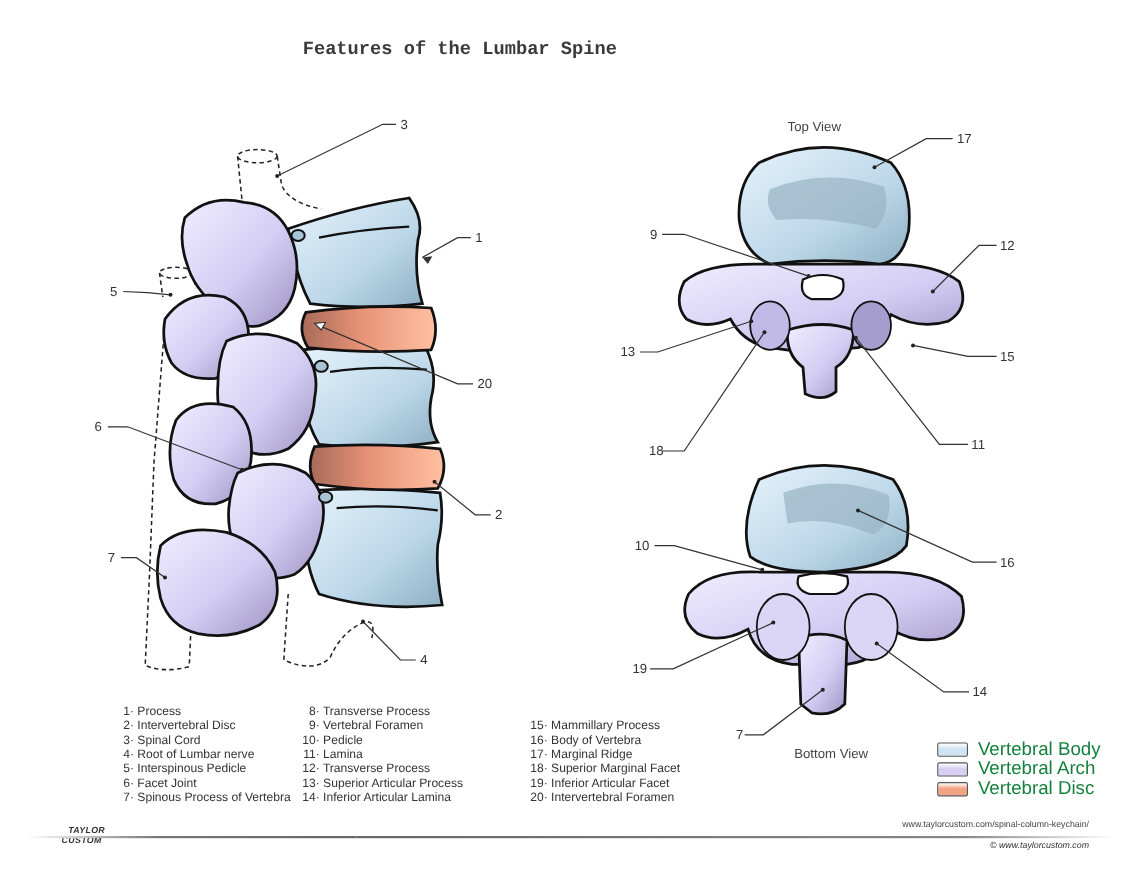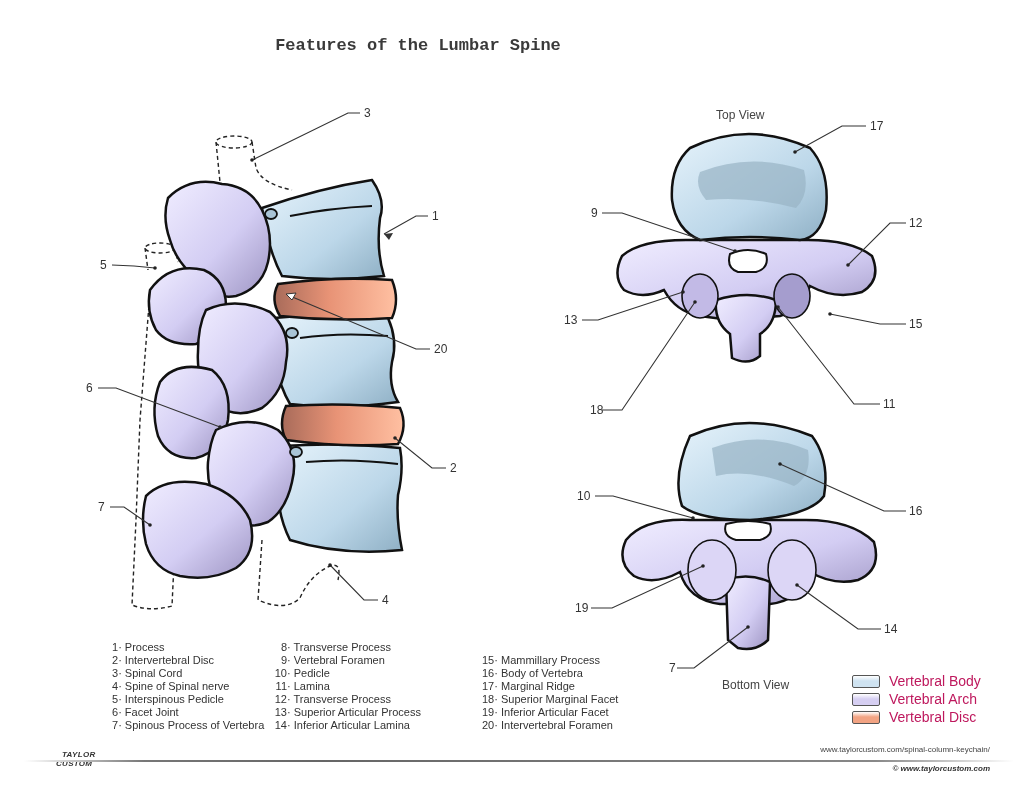--- a/index.html
+++ b/index.html
@@ -4,27 +4,27 @@
 <style>
   html, body { margin: 0; padding: 0; background: #ffffff; }
   body { width: 1024px; height: 794px; position: relative; overflow: hidden; font-family: "Liberation Sans", sans-serif; color: #333; }
   .title { position: absolute; top: 36px; left: 0; width: 836px; text-align: center; font-size: 17px; font-weight: bold; color: #3a3a3a; font-family: Liberation Mono, monospace; }
   .view-label { position: absolute; font-size: 12px; color: #444; }
   svg.art { position: absolute; left: 0; top: 0; }
   .callout { font-family: "Liberation Sans", sans-serif; font-size: 12px; fill: #333; }
   .legend-list { position: absolute; font-size: 11px; color: #333; line-height: 13px; }
   .legend-list .row { white-space: nowrap; }
   .legend-list .num { display: inline-block; text-align: right; }
-  .key { position: absolute; left: 852px; top: 672px; font-size: 14px; color: #be185d; }
+  .key { position: absolute; left: 852px; top: 672px; font-size: 17px; color: #15803d; }
   .key .row { display: flex; align-items: center; height: 18px; }
   .key .swatch { width: 26px; height: 11px; border: 1px solid #555; border-radius: 2px; margin-right: 9px; }
   .brand { position: absolute; left: 56px; top: 750px; font-size: 8px; font-weight: bold; font-style: italic; color: #333; line-height: 9px; letter-spacing: 0.3px; }
   .rule { position: absolute; height: 2px; }
   .url1 { position: absolute; right: 34px; top: 745px; font-size: 8px; color: #444; margin-left: 37px; }
-  .url2 { position: absolute; right: 34px; top: 764px; font-size: 8px; color: #333; font-weight: bold; font-style: italic; }
+  .url2 { position: absolute; right: 34px; top: 764px; font-size: 8px; color: #333; font-weight: normal; font-style: italic; }
 </style>
 </head>
 <body>
 
 <div class="title">Features of the Lumbar Spine</div>
 
 <div class="view-label" style="left:716px; top:92px;margin-top:16px;">Top View</div>
 <div class="view-label" style="left:722px; top:678px;">Bottom View</div>
 
 <svg class="art" width="1024" height="794" viewBox="0 0 1024 794">
@@ -175,21 +175,21 @@
     <text class="callout" x="575" y="612">19</text>
     <text class="callout" x="884" y="633">14</text>
     <text class="callout" x="669" y="672">7</text>
   </g>
 </svg>
 
 <div class="legend-list" style="left:112px; top:641px;">
   <div class="row"><span class="num">1</span>· <span>Process</span></div>
   <div class="row"><span class="num">2</span>· <span>Intervertebral Disc</span></div>
   <div class="row"><span class="num">3</span>· <span>Spinal Cord</span></div>
-  <div class="row"><span class="num">4</span>· <span>Spine of Spinal nerve</span></div>
+  <div class="row"><span class="num">4</span>· <span>Root of Lumbar nerve</span></div>
   <div class="row"><span class="num">5</span>· <span>Interspinous Pedicle</span></div>
   <div class="row"><span class="num">6</span>· <span>Facet Joint</span></div>
   <div class="row"><span class="num">7</span>· <span>Spinous Process of Vertebra</span></div>
 </div>
 
 <div class="legend-list" style="left:273px; top:641px;">
   <div class="row"><span class="num" style="width:14px">8</span>· <span>Transverse Process</span></div>
   <div class="row"><span class="num" style="width:14px">9</span>· <span>Vertebral Foramen</span></div>
   <div class="row"><span class="num" style="width:14px">10</span>· <span>Pedicle</span></div>
   <div class="row"><span class="num" style="width:14px">11</span>· <span>Lamina</span></div>

